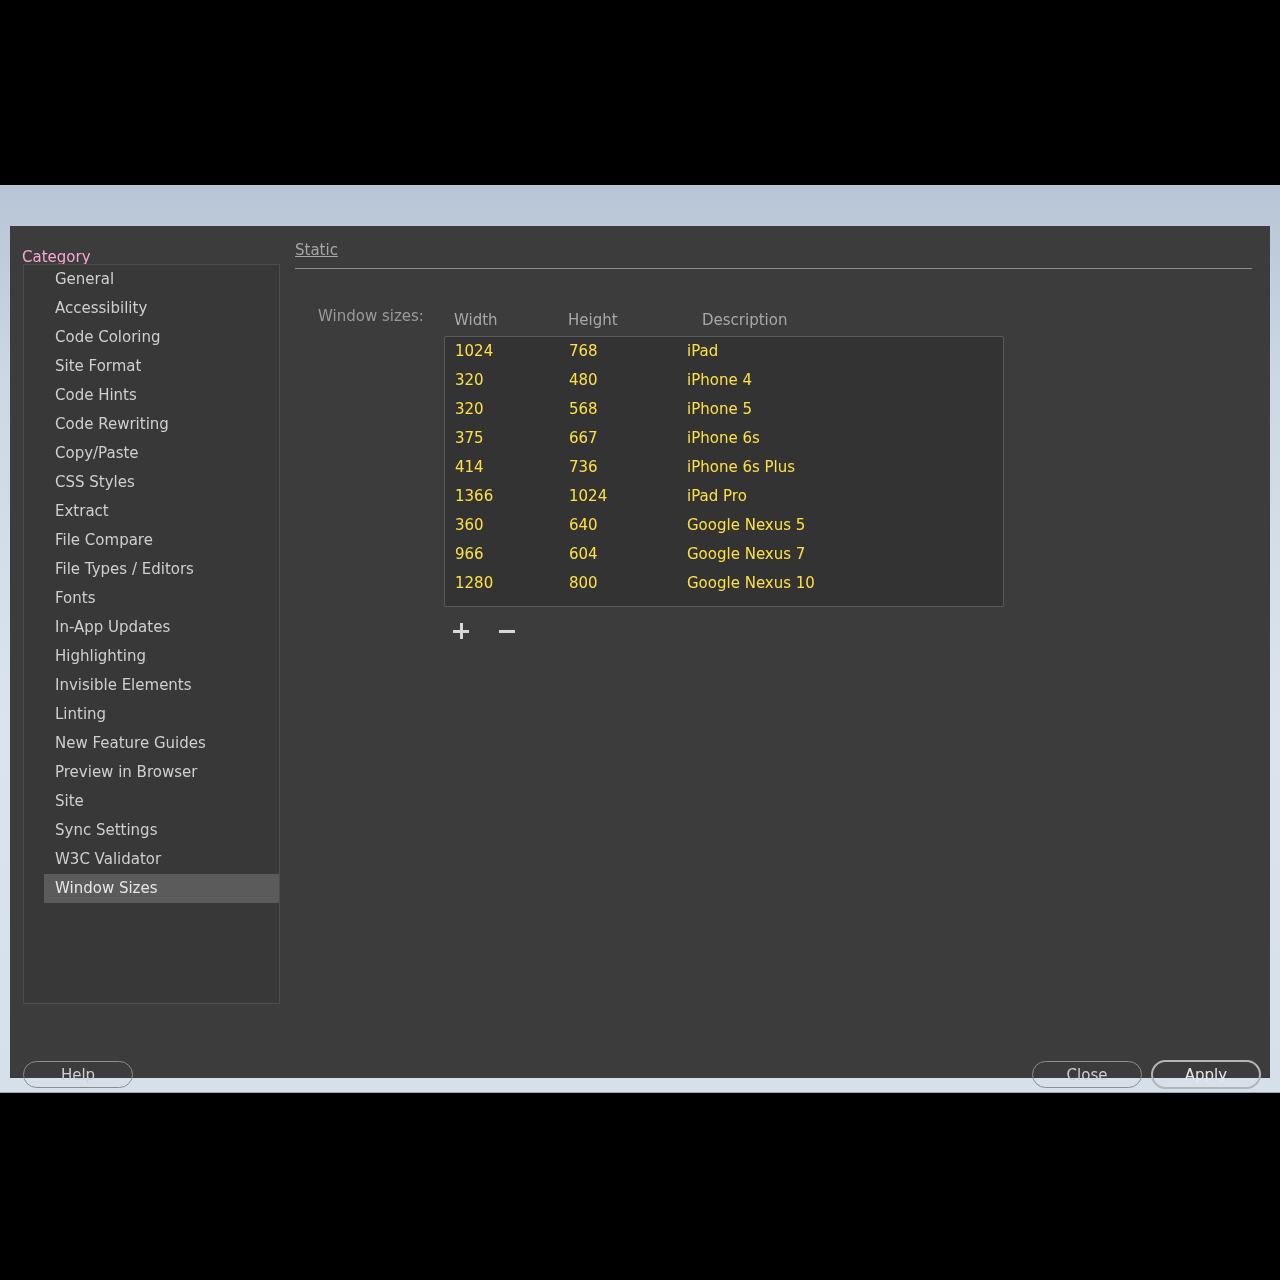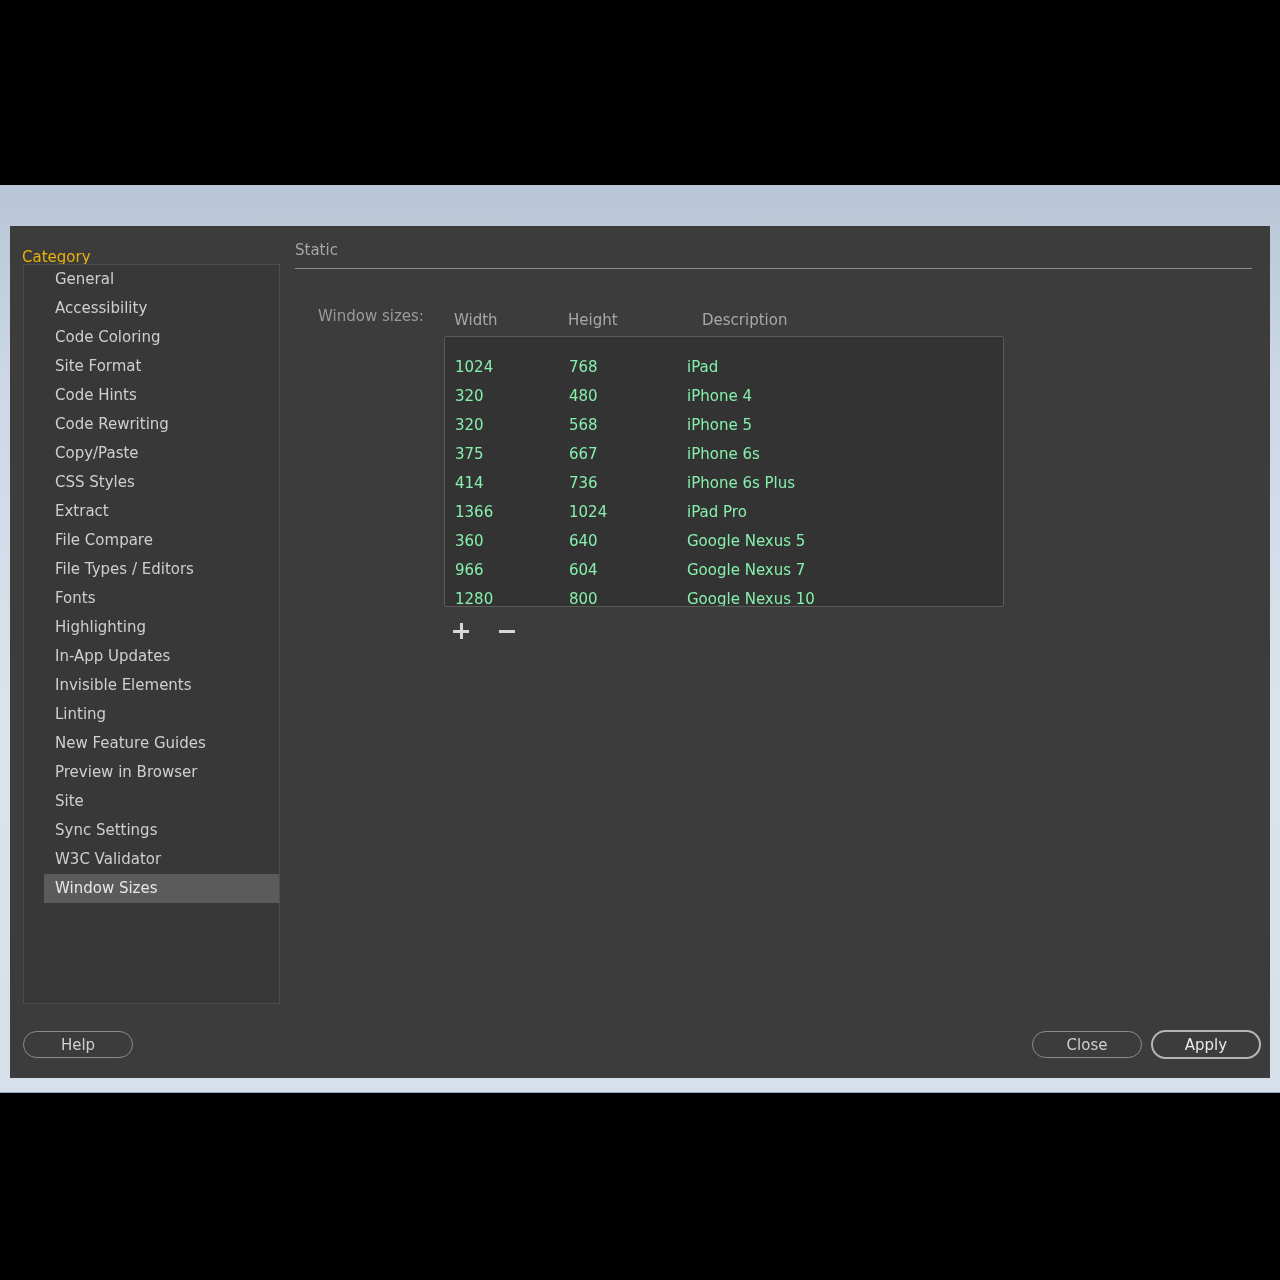--- a/index.html
+++ b/index.html
@@ -66,21 +66,21 @@
     background: #3c3c3c;
     box-sizing: border-box;
   }
 
   
   #category-label {
     position: absolute;
     left: 12px;
     top: 22px;
     font-size: 15px;
-    color: #eab308;
+    color: #f9a8d4;
   }
   #category-list {
     position: absolute;
     left: 13px;
     top: 38px;
     width: 257px;
     height: 740px;
     background: #383838;
     border: 1px solid #4d4d4d;
     box-sizing: border-box;
@@ -101,20 +101,21 @@
     color: #e6e6e6;
   }
 
   
   #static-label {
     position: absolute;
     left: 285px;
     top: 15px;
     font-size: 15px;
     color: #a6a6a6;
+    text-decoration: underline;
   }
   #static-divider {
     position: absolute;
     left: 285px;
     top: 42px;
     width: 957px;
     height: 1px;
     background: #8e8e8e;
   }
 
@@ -156,22 +157,22 @@
     overflow: hidden;
   }
   .trow {
     position: relative;
     height: 29px;
     line-height: 29px;
   }
   .td {
     position: absolute;
     font-size: 15px;
-    color: #86efac;
-    top: 16px;
+    color: #fde047;
+    top: 0;
   }
   .td.c0 { left: 10px; }
   .td.c1 { left: 124px; }
   .td.c2 { left: 242px; }
 
   #table-buttons {
     position: absolute;
     left: 438px;
     top: 392px;
     display: flex;
@@ -210,20 +211,21 @@
     border-radius: 14px;
     background: transparent;
     color: #cfcfcf;
     font-size: 15px;
     font-family: "DejaVu Sans", "Liberation Sans", sans-serif;
     display: flex;
     align-items: center;
     justify-content: center;
     cursor: pointer;
     padding: 0;
+    margin-top: 30px;
   }
   #help-button  { left: 13px;  top: 805px; width: 110px; }
   #close-btn    { left: 1022px; top: 805px; width: 110px; }
   #apply-button {
     left: 1141px; top: 804px; width: 110px; height: 29px;
     border: 2px solid #b5b5b5; border-radius: 15px; color: #e8e8e8;
   }
 </style>
 </head>
 <body>
@@ -240,22 +242,22 @@
       <div class="cat-item">Code Coloring</div>
       <div class="cat-item">Site Format</div>
       <div class="cat-item">Code Hints</div>
       <div class="cat-item">Code Rewriting</div>
       <div class="cat-item">Copy/Paste</div>
       <div class="cat-item">CSS Styles</div>
       <div class="cat-item">Extract</div>
       <div class="cat-item">File Compare</div>
       <div class="cat-item">File Types / Editors</div>
       <div class="cat-item">Fonts</div>
+      <div class="cat-item">In-App Updates</div>
       <div class="cat-item">Highlighting</div>
-      <div class="cat-item">In-App Updates</div>
       <div class="cat-item">Invisible Elements</div>
       <div class="cat-item">Linting</div>
       <div class="cat-item">New Feature Guides</div>
       <div class="cat-item">Preview in Browser</div>
       <div class="cat-item">Site</div>
       <div class="cat-item">Sync Settings</div>
       <div class="cat-item">W3C Validator</div>
       <div class="cat-item selected">Window Sizes</div>
     </div>
 

